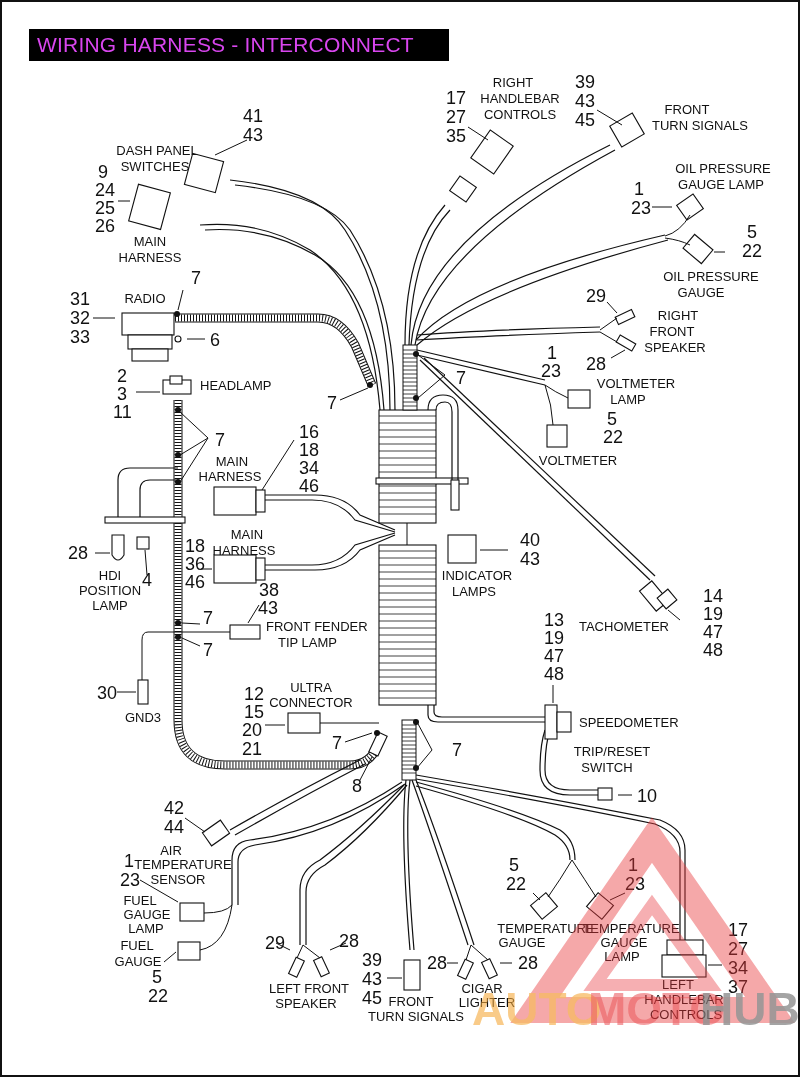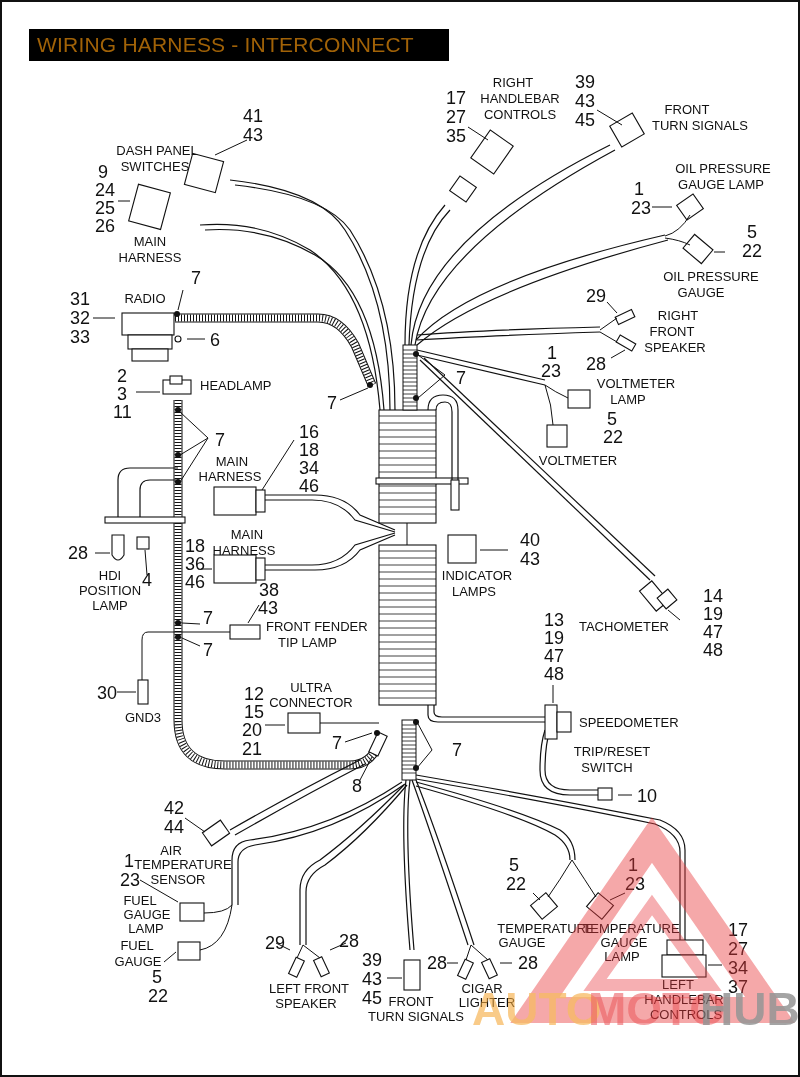--- a/index.html
+++ b/index.html
@@ -1,18 +1,18 @@
 <!DOCTYPE html>
 <html><head>
 <meta charset="utf-8">
 <style>
   html, body { margin:0; padding:0; background:#fff; }
   body { width:800px; height:1077px; overflow:hidden; font-family:"Liberation Sans", sans-serif; }
   .frame { position:absolute; left:0; top:0; width:796px; height:1073px; border:2px solid #111; background:#fff; }
-  .title-bar { position:absolute; left:29px; top:29px; height:32px; width:420px; background:#000; color:#a16207;
+  .title-bar { position:absolute; left:29px; top:29px; height:32px; width:420px; background:#000; color:#d946ef;
     font-size:21px; line-height:32px; padding-left:8px; letter-spacing:0.2px; box-sizing:border-box; }
   svg { position:absolute; left:0; top:0; }
   .lbl { font-family:"Liberation Sans", sans-serif; font-size:13px; fill:#111; }
   .num { font-family:"Liberation Sans", sans-serif; font-size:18px; fill:#111; }
   .wire { fill:none; stroke:#111; stroke-width:1.2; }
   .lead { stroke:#111; stroke-width:1; fill:none; }
   .box { fill:#fff; stroke:#111; stroke-width:1.1; }
   .corr { fill:#fff; stroke:#111; stroke-width:1; }
   .wm-tri { fill:none; stroke:#e8383d; stroke-width:26; opacity:0.55; stroke-linejoin:miter; }
   .wm-text { font-family:"Liberation Sans", sans-serif; font-weight:bold; font-size:46px; }

